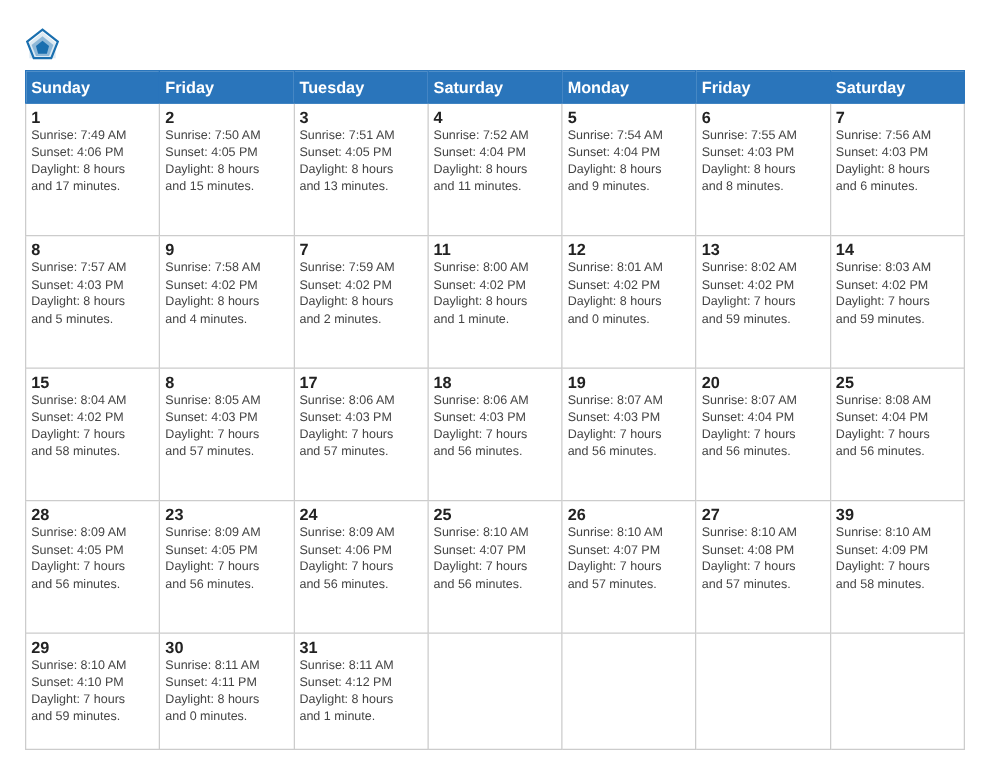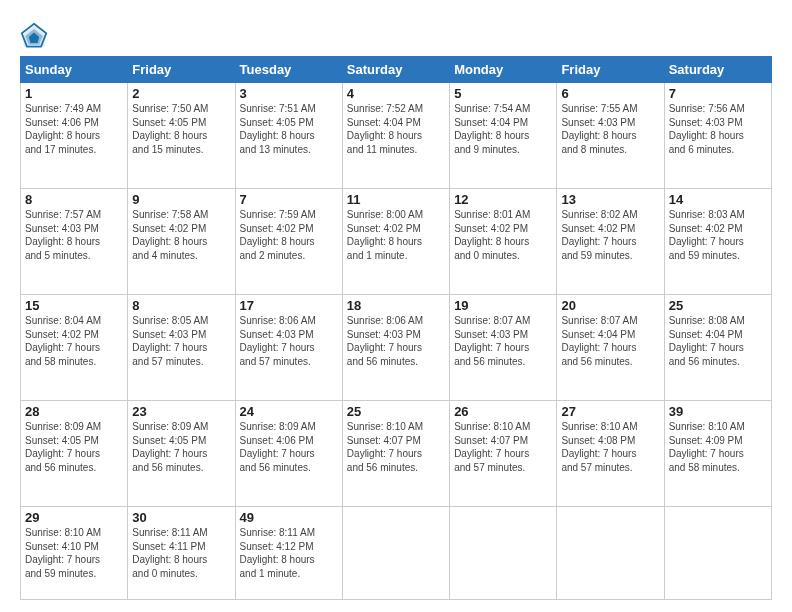--- a/index.html
+++ b/index.html
@@ -256,21 +256,21 @@
         <tr>
           <td>
             <span class="day-num">29</span>
             <div class="day-info">Sunrise: 8:10 AM<br>Sunset: 4:10 PM<br>Daylight: 7 hours<br>and 59 minutes.</div>
           </td>
           <td>
             <span class="day-num">30</span>
             <div class="day-info">Sunrise: 8:11 AM<br>Sunset: 4:11 PM<br>Daylight: 8 hours<br>and 0 minutes.</div>
           </td>
           <td>
-            <span class="day-num">49</span>
+            <span class="day-num">31</span>
             <div class="day-info">Sunrise: 8:11 AM<br>Sunset: 4:12 PM<br>Daylight: 8 hours<br>and 1 minute.</div>
           </td>
           <td class="empty"></td>
           <td class="empty"></td>
           <td class="empty"></td>
           <td class="empty"></td>
         </tr>
       </tbody>
   </table>
 </div>

